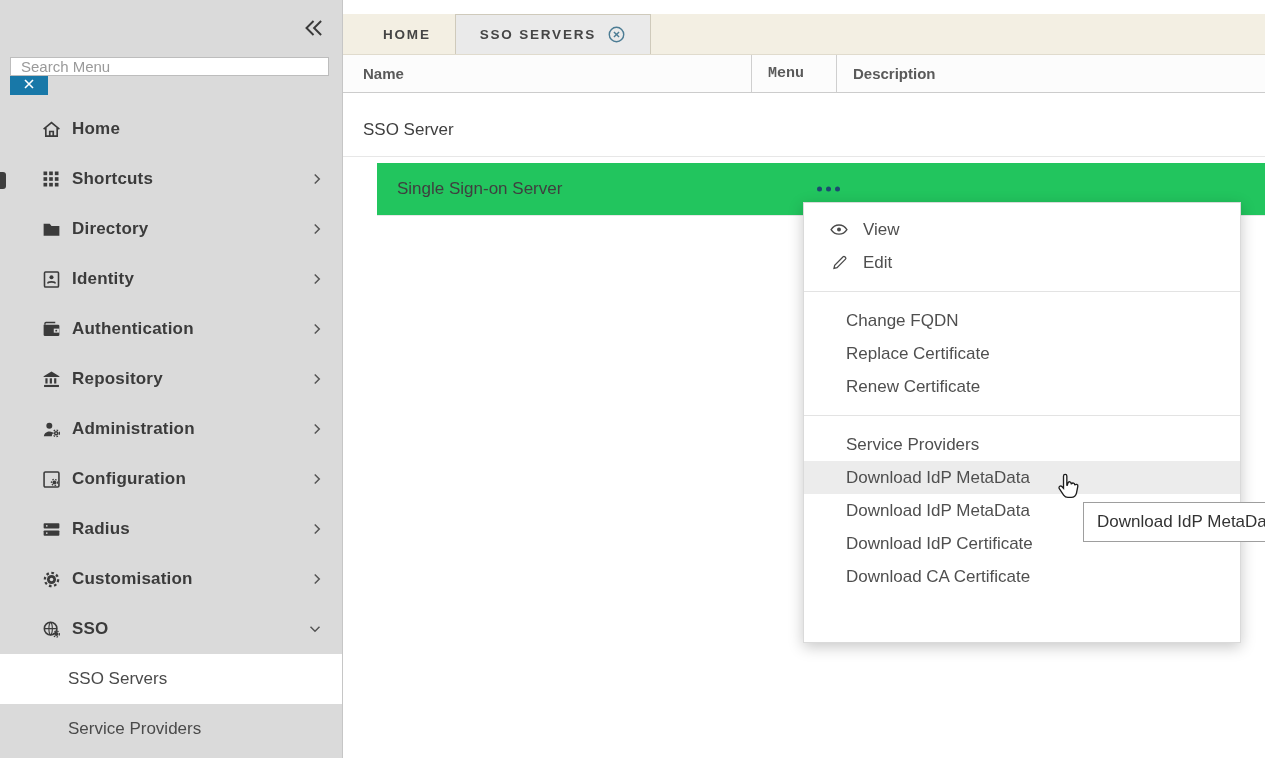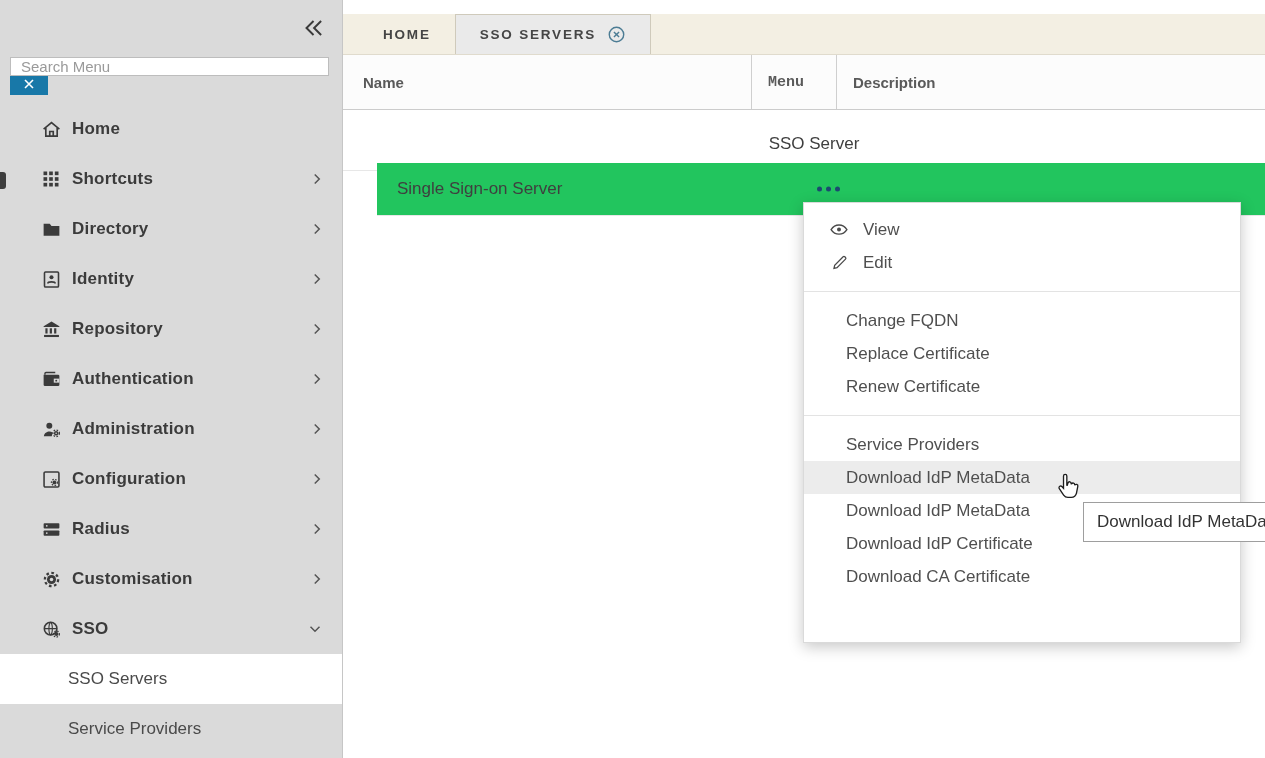--- a/index.html
+++ b/index.html
@@ -35,31 +35,31 @@
 
   
   .main { position:absolute; left:343px; top:0; right:0; bottom:0; background:#fff; }
   .tabbar { position:absolute; top:14px; left:0; right:0; height:41px; background:#f3efe3;
             display:flex; align-items:stretch; padding-left:16px;
             border-bottom:1px solid #e0dbcd; }
   .tab { display:flex; align-items:center; padding:0 24px; font-size:13.5px; font-weight:600;
          letter-spacing:1.8px; color:#454545; cursor:pointer; }
   .tab.active { background:#eaeaea; border:1px solid #cfcabb; border-bottom:none; gap:11px; }
 
-  .thead { position:absolute; top:55px; left:0; right:0; height:55px; display:flex;
+  .thead { position:absolute; top:55px; left:0; right:0; height:38px; display:flex;
            border-bottom:1px solid #cccccc; background:#fcfcfc; }
   .th { display:flex; align-items:center; font-size:15px; font-weight:600; color:#5a5a5a; }
   .th-name { width:409px; padding-left:20px; border-right:1px solid #cfcfcf; }
   .th-menu { width:85px;  padding-left:16px; border-right:1px solid #cfcfcf;font-family:Liberation Mono, monospace; }
   .th-desc { flex:1; padding-left:16px; }
 
   .trow { position:absolute; left:0; right:0; height:53px; display:flex; align-items:center;
           border-bottom:1px solid #e7e7e7; font-size:17px; color:#3f3f3f;
           padding-left:20px; cursor:pointer; }
-  .row-1 { top:118px;justify-content:center; }
+  .row-1 { top:104px; }
   .row-2 { top:163px; background:#22c55e;margin-left:34px; }
   .dots { position:absolute; left:440px; top:50%; transform:translateY(-50%);
           display:flex; gap:4px; cursor:pointer; }
   .dots i { width:5px; height:5px; border-radius:50%; background:#1c4a70; }
 
   
   .context-menu { position:absolute; left:460px; top:202px; width:438px; height:441px;
                   background:#fff; border:1px solid #dadada;
                   box-shadow:0 4px 14px rgba(0,0,0,.22); z-index:10; padding-top:10px; }
   .menu-item { height:33px; display:flex; align-items:center; font-size:17px; color:#4f4f4f;
@@ -160,56 +160,56 @@
         <span class="nav-label">Identity</span>
         <span class="nav-chevron">
           <svg width="18" height="18" viewBox="0 0 24 24">
               <path d="M9 6l6 6-6 6" fill="none" stroke="#555" stroke-width="2"></path>
             </svg>
         </span>
       </div>
 
       <div class="nav-item">
         <span class="nav-icon">
+          <svg width="21" height="21" viewBox="0 0 24 24">
+              <path d="M3 6.5h16.5A1.5 1.5 0 0 1 21 8v10a1.5 1.5 0 0 1-1.5 1.5h-15A1.5 1.5 0 0 1 3 18z" fill="#3b3b3b"></path>
+              <rect x="14.6" y="11" width="6.4" height="4.6" fill="#dadada"></rect>
+              <circle cx="17.4" cy="13.3" r="1.1" fill="#3b3b3b"></circle>
+              <path d="M4.5 6.5V5.2A1.2 1.2 0 0 1 5.7 4h10.6" fill="none" stroke="#3b3b3b" stroke-width="1.6"></path>
+            </svg>
+        </span>
+        <span class="nav-label">Authentication</span>
+        <span class="nav-chevron">
+          <svg width="18" height="18" viewBox="0 0 24 24">
+              <path d="M9 6l6 6-6 6" fill="none" stroke="#555" stroke-width="2"></path>
+            </svg>
+        </span>
+      </div>
+
+      <div class="nav-item">
+        <span class="nav-icon">
           <svg width="21" height="21" viewBox="0 0 24 24" fill="#3b3b3b">
               <path d="M12 2.8 3 8.2V9h18v-.8z"></path>
               <rect x="5" y="10.6" width="2.5" height="6"></rect>
               <rect x="10" y="10.6" width="2.5" height="6"></rect>
               <rect x="15" y="10.6" width="2.5" height="6"></rect>
               <rect x="3.5" y="18.2" width="17" height="2.4"></rect>
             </svg>
         </span>
         <span class="nav-label">Repository</span>
         <span class="nav-chevron">
           <svg width="18" height="18" viewBox="0 0 24 24">
               <path d="M9 6l6 6-6 6" fill="none" stroke="#555" stroke-width="2"></path>
             </svg>
         </span>
       </div>
 
       <div class="nav-item">
         <span class="nav-icon">
           <svg width="21" height="21" viewBox="0 0 24 24">
-              <path d="M3 6.5h16.5A1.5 1.5 0 0 1 21 8v10a1.5 1.5 0 0 1-1.5 1.5h-15A1.5 1.5 0 0 1 3 18z" fill="#3b3b3b"></path>
-              <rect x="14.6" y="11" width="6.4" height="4.6" fill="#dadada"></rect>
-              <circle cx="17.4" cy="13.3" r="1.1" fill="#3b3b3b"></circle>
-              <path d="M4.5 6.5V5.2A1.2 1.2 0 0 1 5.7 4h10.6" fill="none" stroke="#3b3b3b" stroke-width="1.6"></path>
-            </svg>
-        </span>
-        <span class="nav-label">Authentication</span>
-        <span class="nav-chevron">
-          <svg width="18" height="18" viewBox="0 0 24 24">
-              <path d="M9 6l6 6-6 6" fill="none" stroke="#555" stroke-width="2"></path>
-            </svg>
-        </span>
-      </div>
-
-      <div class="nav-item">
-        <span class="nav-icon">
-          <svg width="21" height="21" viewBox="0 0 24 24">
               <circle cx="9.5" cy="7.8" r="3.4" fill="#3b3b3b"></circle>
               <path d="M3.3 19.8c0-3.9 3.9-5.6 6.2-5.6 1.2 0 2.6.4 3.8 1.2l-1 4.4z" fill="#3b3b3b"></path>
               <circle cx="17.3" cy="16.3" r="2.5" fill="#3b3b3b"></circle>
               <circle cx="17.3" cy="16.3" r="3.7" fill="none" stroke="#3b3b3b" stroke-width="1.5" stroke-dasharray="1.8 1.7"></circle>
               <circle cx="17.3" cy="16.3" r=".9" fill="#dadada"></circle>
             </svg>
         </span>
         <span class="nav-label">Administration</span>
         <span class="nav-chevron">
           <svg width="18" height="18" viewBox="0 0 24 24">

